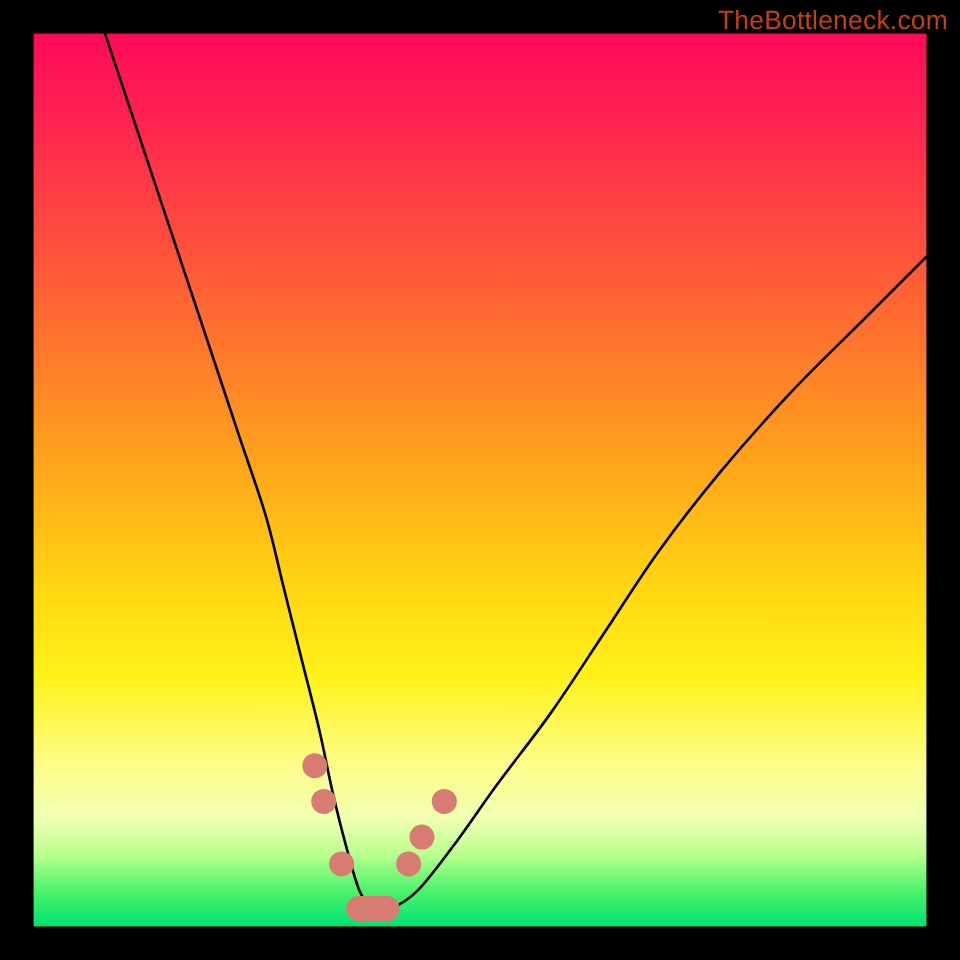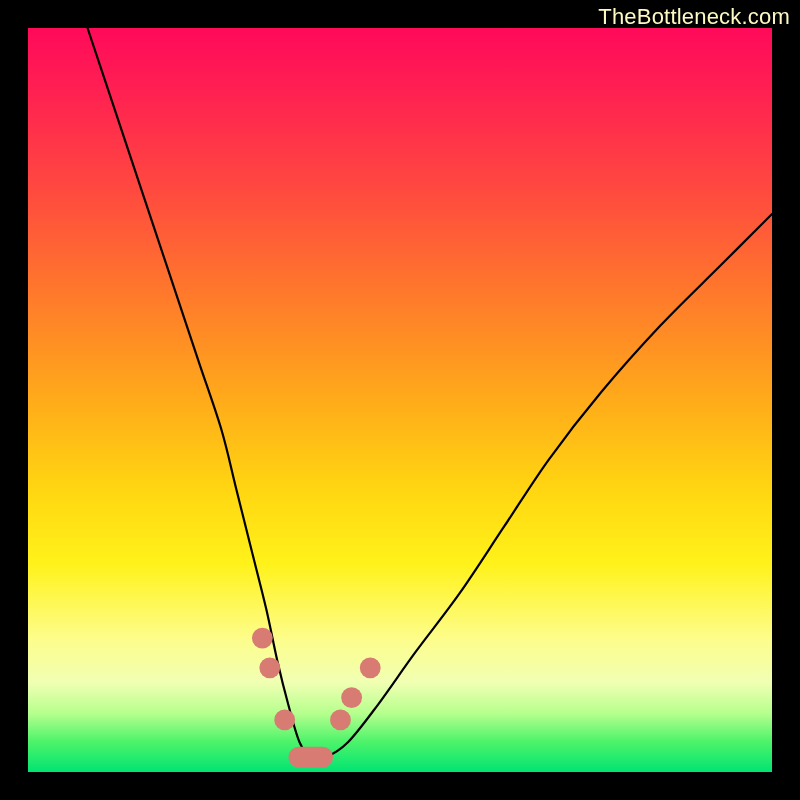--- a/index.html
+++ b/index.html
@@ -37,21 +37,21 @@
       #f0ffb3 88%,
       #b8ff8e 92%,
       #4cf36a 96%,
       #00e472 100%
     );
   }
   .watermark {
     position: absolute;
     top: 4px;
     right: 10px;
-    color: #fef9c3;
+    color: #c2410c;
     font-size: 22px;
     letter-spacing: 0.2px;
     font-weight: 500;
     user-select: none;
   }
   svg.curve {
     position: absolute;
     left: 0; top: 0;
     width: 744px; height: 744px;
     overflow: visible;

